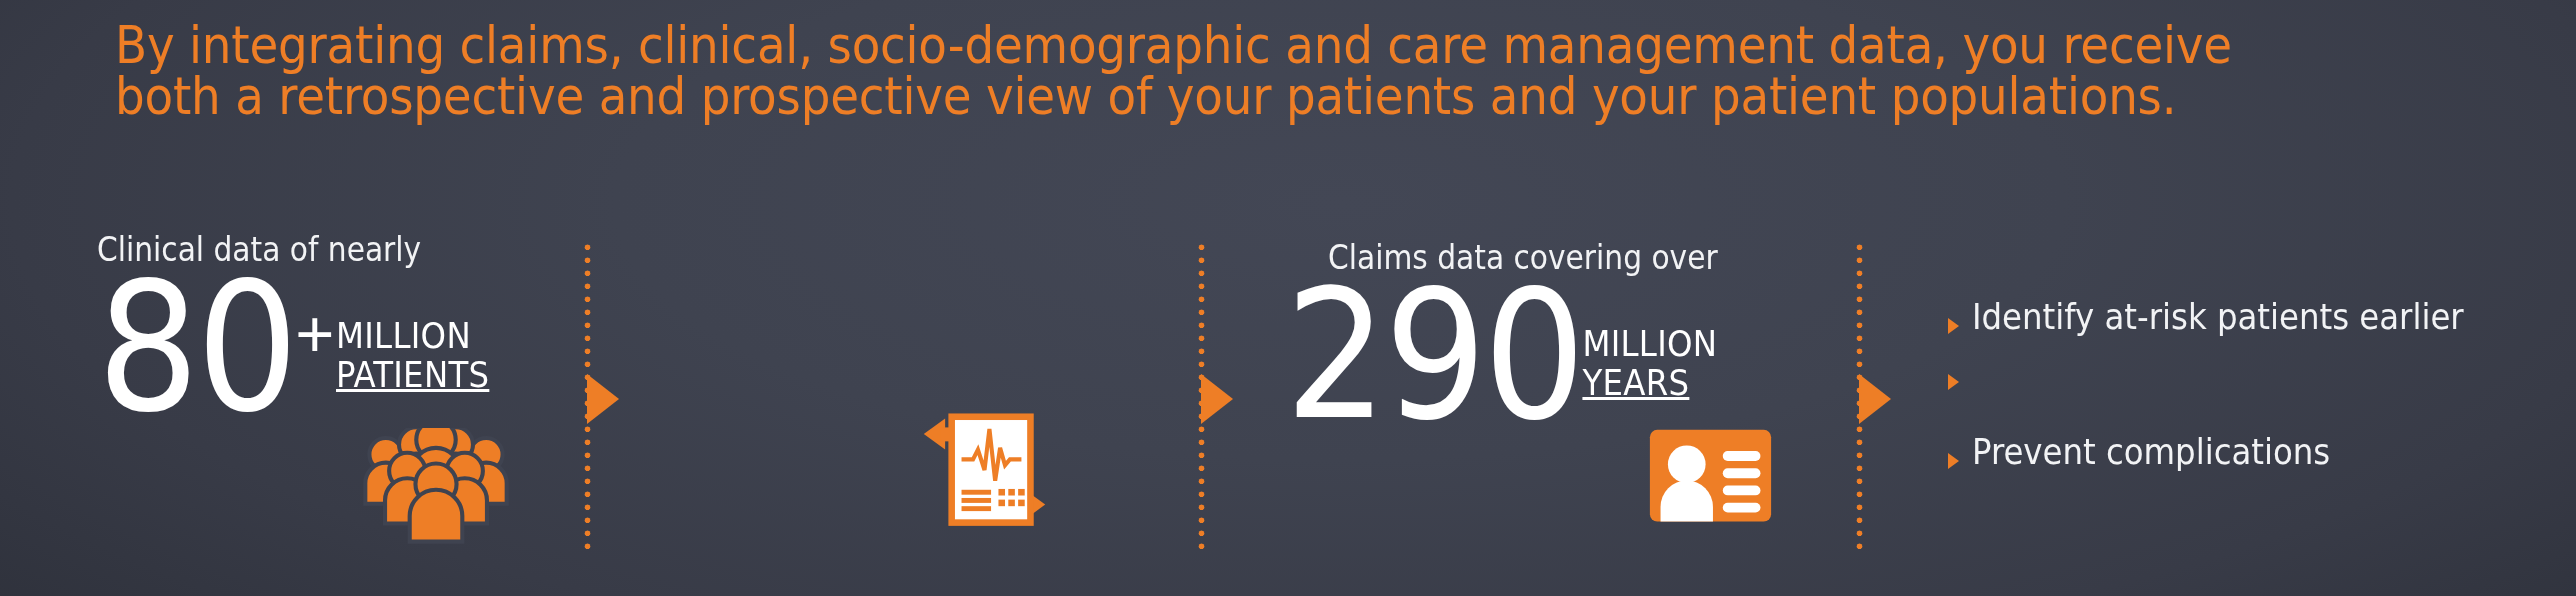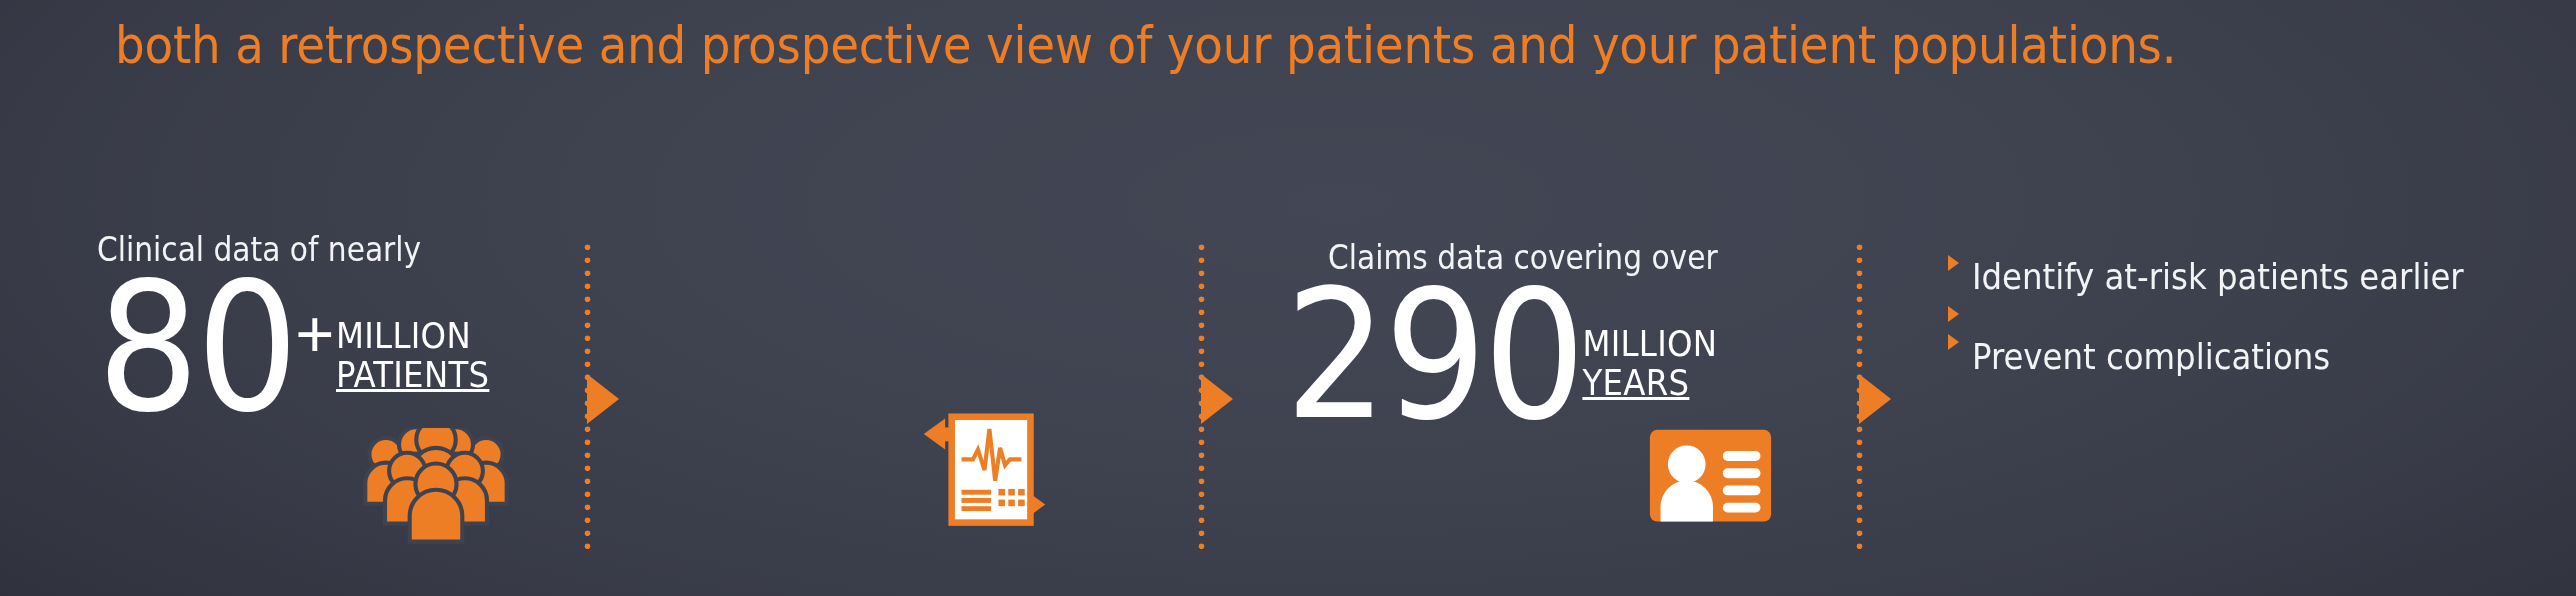--- a/index.html
+++ b/index.html
@@ -119,29 +119,30 @@
 
   
   #bullets {
     position: absolute;
     left: 1948px;
     top: 257px;
     width: 592px;
   }
   .bullet {
     display: flex;
-    align-items: flex-start;
+    align-items: flex-end;
     margin-bottom: 12.3px;
     color: #f2f3f5;
     font-size: 36px;
     line-height: 39px;
     font-family: "DejaVu Sans Condensed", "Liberation Sans Narrow", "Liberation Sans", sans-serif;
     font-stretch: condensed;
     font-weight: 400;
     white-space: nowrap;
+    margin-top: 40px;
   }
   .bullet .tri {
     width: 0; height: 0;
     border-top: 8.2px solid transparent;
     border-bottom: 8.2px solid transparent;
     border-left: 11.5px solid #ee7e26;
     margin-right: 13px;
     position: relative;
     top: -2.5px;
     flex: none;
@@ -152,20 +153,21 @@
   #icon-crowd  { left: 362px;  top: 428px; }
   #icon-doc    { left: 912px; top: 411px; }
   #icon-idcard { left: 1649px; top: 429px; }
 </style>
 </head>
 <body>
 
 <div id="stage">
 
   <div id="headline">
+    <span class="hl-line">By integrating claims, clinical, socio-demographic and care management data, you receive</span>
     <span class="hl-line">both a retrospective and prospective view of your patients and your patient populations.</span>
   </div>
 
   <div class="stat" id="stat-1" style="left:97px;">
     <div class="stat-label">Clinical data of nearly</div>
     <div class="stat-body">
       <div class="bignum">80</div>
       <div class="unit-wrap">
         <div class="unit-row">
           <div class="plus">+</div>

